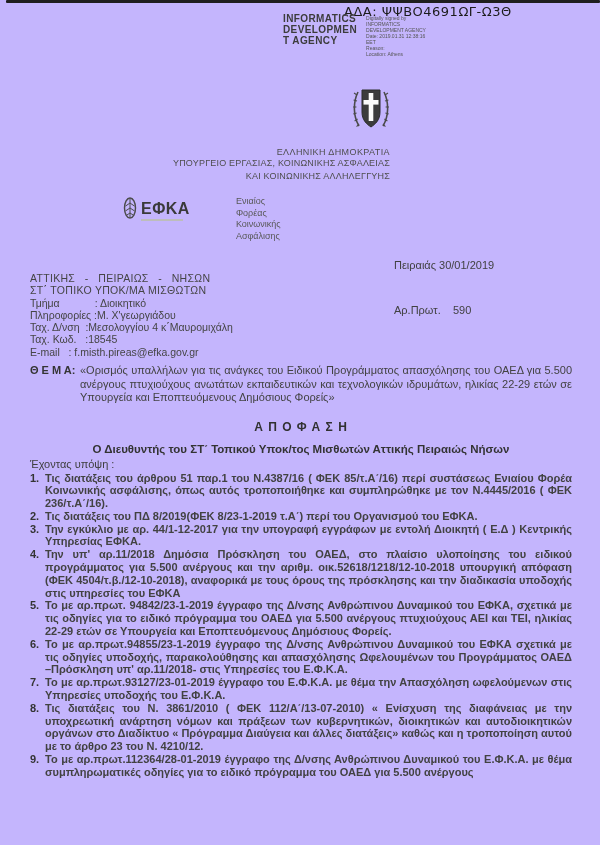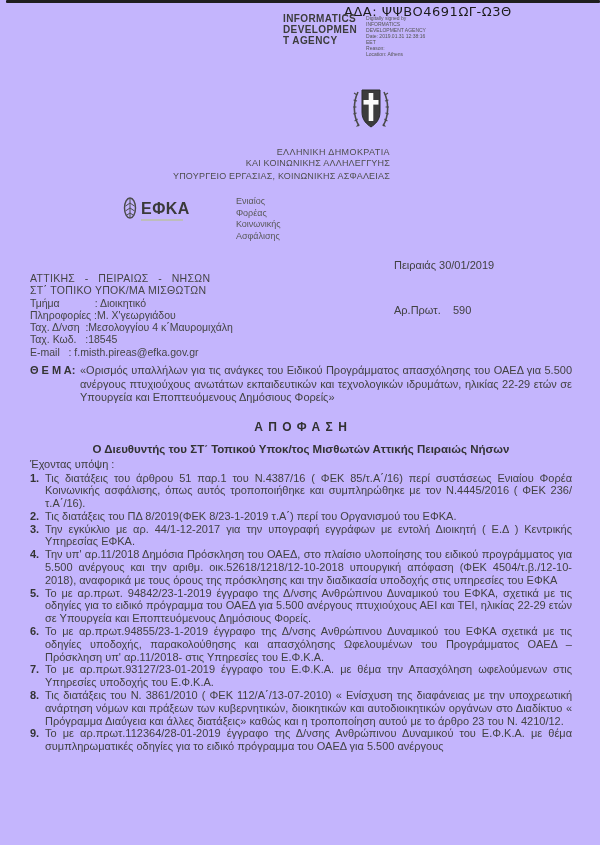--- a/index.html
+++ b/index.html
@@ -71,21 +71,21 @@
     text-align:center;font-weight:700;font-size:12px;color:#313131;
     margin-top:15px;letter-spacing:1px;white-space:pre;
   }
   .decision-subtitle{
     text-align:center;font-weight:700;font-size:11.5px;color:#333;margin-top:9px;
   }
   .preamble{font-size:11px;margin-top:3px;color:#3e3e3e;}
   ol.items{list-style:none;margin:2px 0 0 0;padding:0;}
   ol.items .row{display:flex;font-size:11px;line-height:12.8px;}
   ol.items .num{flex:0 0 15px;font-weight:700;color:#343434;}
-  ol.items .txt{flex:1;text-align:justify;color:#424242;}
+  ol.items .txt{flex:1;text-align:justify;color:#424242;font-weight:bold;}
 </style>
 </head>
 <body>
 
 <div class="page">
   <div class="scan-top-edge"></div>
 
   <div class="ada">ΑΔΑ: ΨΨΒΟ4691ΩΓ-Ω3Θ</div>
 
   <div class="stamp">
@@ -107,22 +107,22 @@
         <path d="M6,8 C1,18 1,32 7,42" fill="none" stroke="#4a4a4a" stroke-width="1.6"></path>
         <path d="M32,8 C37,18 37,32 31,42" fill="none" stroke="#4a4a4a" stroke-width="1.6"></path>
         <path d="M5,11 l-3,-2 M5,17 l-3.4,-1 M4.4,23 l-3.4,0 M4.6,29 l-3.3,1 M5.6,35 l-3,2 M7,40 l-2.4,2.6" stroke="#4a4a4a" stroke-width="1.1" fill="none"></path>
         <path d="M33,11 l3,-2 M33,17 l3.4,-1 M33.6,23 l3.4,0 M33.4,29 l3.3,1 M32.4,35 l3,2 M31,40 l2.4,2.6" stroke="#4a4a4a" stroke-width="1.1" fill="none"></path>
         <path d="M10,6 h18 v22 c0,8 -4.5,12 -9,15 c-4.5,-3 -9,-7 -9,-15 Z" fill="#3c3c3c" stroke="#2c2c2c" stroke-width="1"></path>
         <rect x="16.7" y="9" width="4.6" height="28" fill="#fbfbfa"></rect>
         <rect x="11.5" y="16" width="15" height="4.6" fill="#fbfbfa"></rect>
       </svg>
     </span>
     <div class="republic">ΕΛΛΗΝΙΚΗ ΔΗΜΟΚΡΑΤΙΑ</div>
+    <div class="ministry">ΥΠΟΥΡΓΕΙΟ ΕΡΓΑΣΙΑΣ, ΚΟΙΝΩΝΙΚΗΣ ΑΣΦΑΛΕΙΑΣ</div>
     <div class="ministry">ΚΑΙ ΚΟΙΝΩΝΙΚΗΣ ΑΛΛΗΛΕΓΓΥΗΣ</div>
-    <div class="ministry">ΥΠΟΥΡΓΕΙΟ ΕΡΓΑΣΙΑΣ, ΚΟΙΝΩΝΙΚΗΣ ΑΣΦΑΛΕΙΑΣ</div>
   </div>
 
   <div class="efka-row">
     <div class="efka-logo">
       <span>
         <svg width="16" height="24" viewBox="0 0 16 24" aria-hidden="true">
           <ellipse cx="8" cy="12" rx="5.5" ry="10" fill="none" stroke="#4a4a4a" stroke-width="1.4"></ellipse>
           <path d="M8,3 V21 M8,7 L3.6,10 M8,7 L12.4,10 M8,12 L3.4,15 M8,12 L12.6,15 M8,17 L4,19.6 M8,17 L12,19.6" stroke="#4a4a4a" stroke-width="1" fill="none"></path>
         </svg>
       </span>

